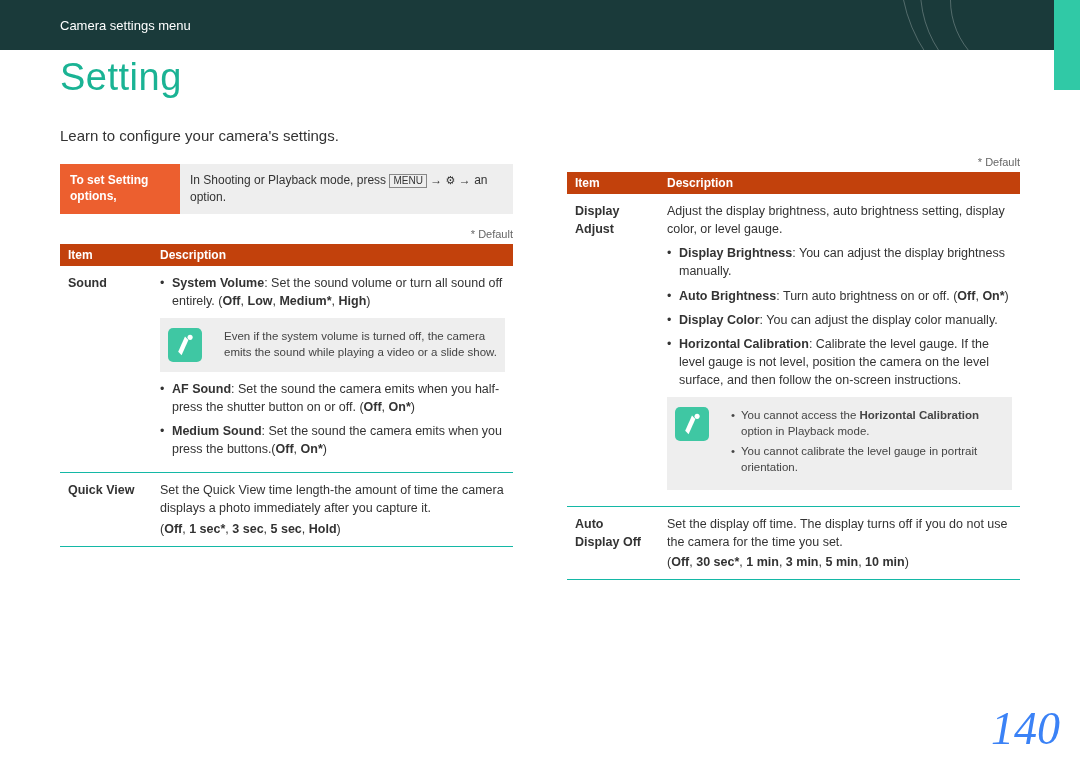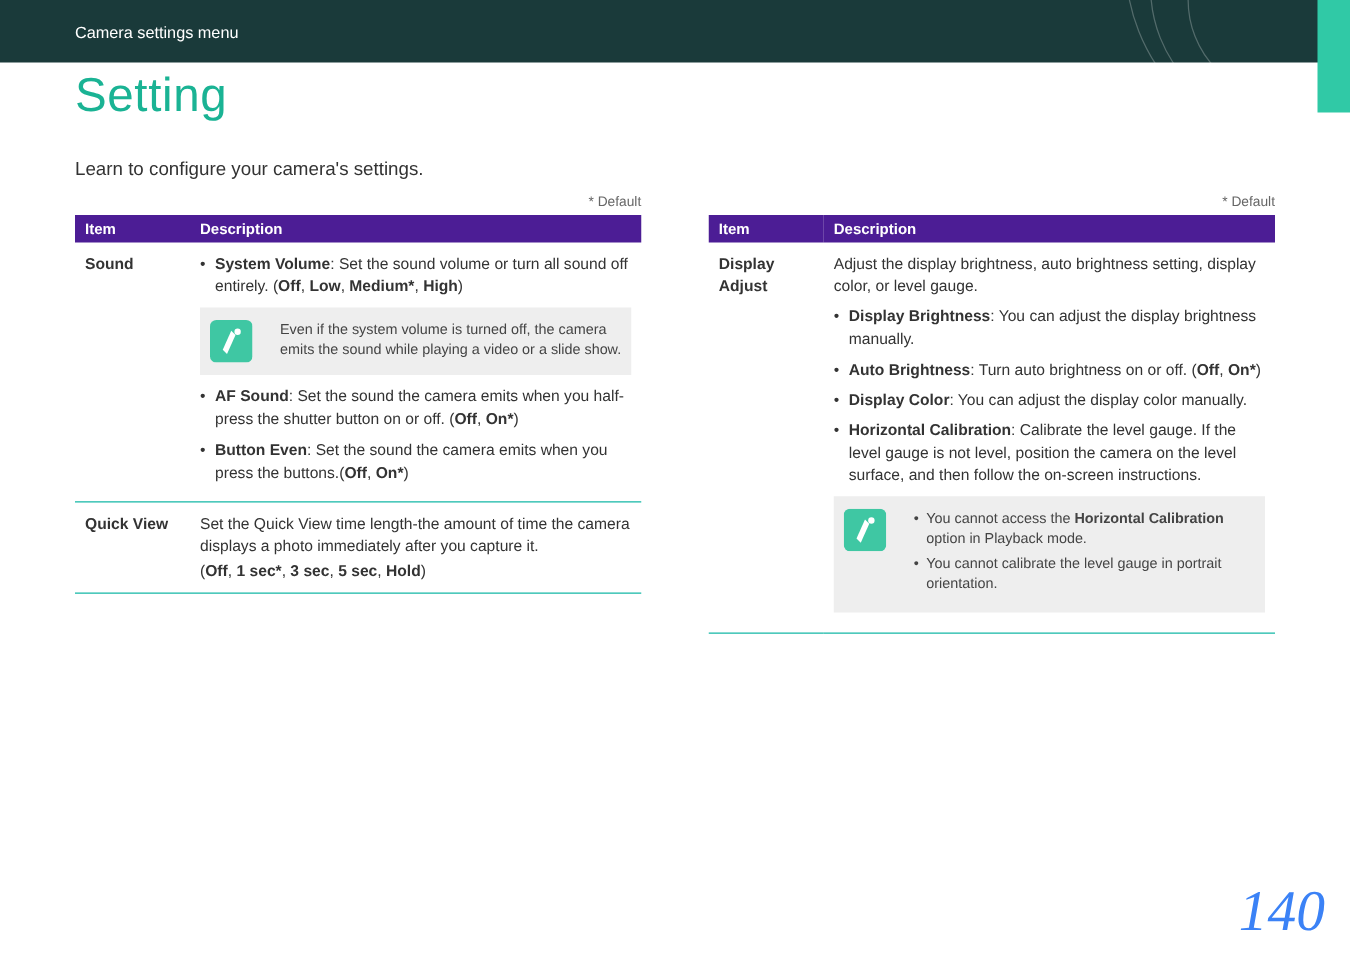--- a/index.html
+++ b/index.html
@@ -15,21 +15,21 @@
   .intro { padding: 28px 60px 0 60px; font-size:15px; color:#333; }
   .columns { display:flex; gap:54px; padding: 12px 60px 0 60px; }
   .col { flex:1; min-width:0; }
   .default-note { text-align:right; font-size:11px; color:#666; padding: 0 0 4px 0; }
   .info-row { display:flex; margin: 8px 0 14px 0; }
   .info-left { background:#ec5f2f; color:#fff; font-size:12px; font-weight:600; padding:8px 10px; width:120px; line-height:1.35; }
   .info-right { background:#eeeeee; flex:1; font-size:12px; padding:8px 10px; color:#333; line-height:1.4; }
   .menu-btn { border:1px solid #888; padding:0 3px; font-size:10px; display:inline-block; line-height:1.2; }
   .gear { display:inline-block; font-size:11px; }
   table.settings { width:100%; border-collapse:collapse; font-size:12.5px; }
-  table.settings thead th { background:#4c1d95; color:#fff; font-weight:600; text-align:left; padding:4px 8px; font-size:12px; }
+  table.settings thead th { background:#c2410c; color:#fff; font-weight:600; text-align:left; padding:4px 8px; font-size:12px; }
   table.settings td { vertical-align:top; padding:8px; border-bottom:1px solid #14b8a6; line-height:1.45; }
   table.settings td:first-child { width:92px; font-weight:600; }
   ul.bul { list-style:none; padding:0; margin:0; }
   ul.bul > li { position:relative; padding-left:12px; margin-bottom:6px; }
   ul.bul > li:before { content:"•"; position:absolute; left:0; top:0; }
   .note-box { display:flex; background:#eeeeee; padding:10px 8px; margin:8px 0; gap:22px; }
   .note-icon { width:34px; height:34px; flex:none; }
   .note-icon svg { width:34px; height:34px; }
   .note-body { font-size:11.5px; color:#444; line-height:1.4; }
   .note-body ul { list-style:none; padding:0; margin:0; }
@@ -50,20 +50,31 @@
   <div class="tab"></div>
 </div>
 
 <h1 class="page-title">Setting</h1>
 
 <div class="intro">Learn to configure your camera's settings.</div>
 
 <div class="columns">
 
   <div class="col">
+    <div class="info-row">
+      <div class="info-left">To set Setting options,</div>
+      <div class="info-right">
+        <span>In Shooting or Playback mode, press </span>
+        <span class="menu-btn">MENU</span>
+        <span> → </span>
+        <span class="gear">⚙</span>
+        <span> → </span>
+        <span>an option.</span>
+      </div>
+    </div>
     <div class="default-note">* Default</div>
     <table class="settings">
       <thead>
           <tr>
         <th>Item</th>
         <th>Description</th>
       </tr>
         </thead>
       <tbody id="left-body">
           <tr>
@@ -73,21 +84,21 @@
                 <li><b>System Volume</b>: Set the sound volume or turn all sound off entirely. (<b>Off</b>, <b>Low</b>, <b>Medium*</b>, <b>High</b>)</li>
                 <div class="note-box">
                   <div class="note-icon"><svg viewBox="0 0 40 40">
                       <rect x="0" y="0" width="40" height="40" rx="6" fill="#3fc7a3"></rect>
                       <path d="M12 28 L20 10 L24 14 L16 32 Z" fill="#fff"></path>
                       <circle cx="26" cy="11" r="3" fill="#fff"></circle>
                     </svg></div>
                   <div class="note-body">Even if the system volume is turned off, the camera emits the sound while playing a video or a slide show.</div>
                 </div>
                 <li><b>AF Sound</b>: Set the sound the camera emits when you half-press the shutter button on or off. (<b>Off</b>, <b>On*</b>)</li>
-                <li><b>Button Even</b>: Set the sound the camera emits when you press the buttons.(<b>Off</b>, <b>On*</b>)</li>
+                <li><b>Medium Sound</b>: Set the sound the camera emits when you press the buttons.(<b>Off</b>, <b>On*</b>)</li>
               </ul>
             </td>
           </tr>
           <tr>
             <td>Quick View</td>
             <td>
               <div>Set the Quick View time length-the amount of time the camera displays a photo immediately after you capture it.</div>
               <div style="margin-top: 2px;">(<b>Off</b>, <b>1 sec*</b>, <b>3 sec</b>, <b>5 sec</b>, <b>Hold</b>)</div>
             </td>
           </tr>
@@ -123,18 +134,25 @@
                   </svg></div>
                 <div class="note-body">
                   <ul>
                     <li>You cannot access the <b>Horizontal Calibration</b> option in Playback mode.</li>
                     <li>You cannot calibrate the level gauge in portrait orientation.</li>
                   </ul>
                 </div>
               </div>
             </td>
           </tr>
+          <tr>
+            <td>Auto Display Off</td>
+            <td>
+              <div>Set the display off time. The display turns off if you do not use the camera for the time you set.</div>
+              <div style="margin-top: 2px;">(<b>Off</b>, <b>30 sec*</b>, <b>1 min</b>, <b>3 min</b>, <b>5 min</b>, <b>10 min</b>)</div>
+            </td>
+          </tr>
         </tbody>
     </table>
   </div>
 </div>
 
 <div class="pagenum">140</div>
 
 </body></html>

